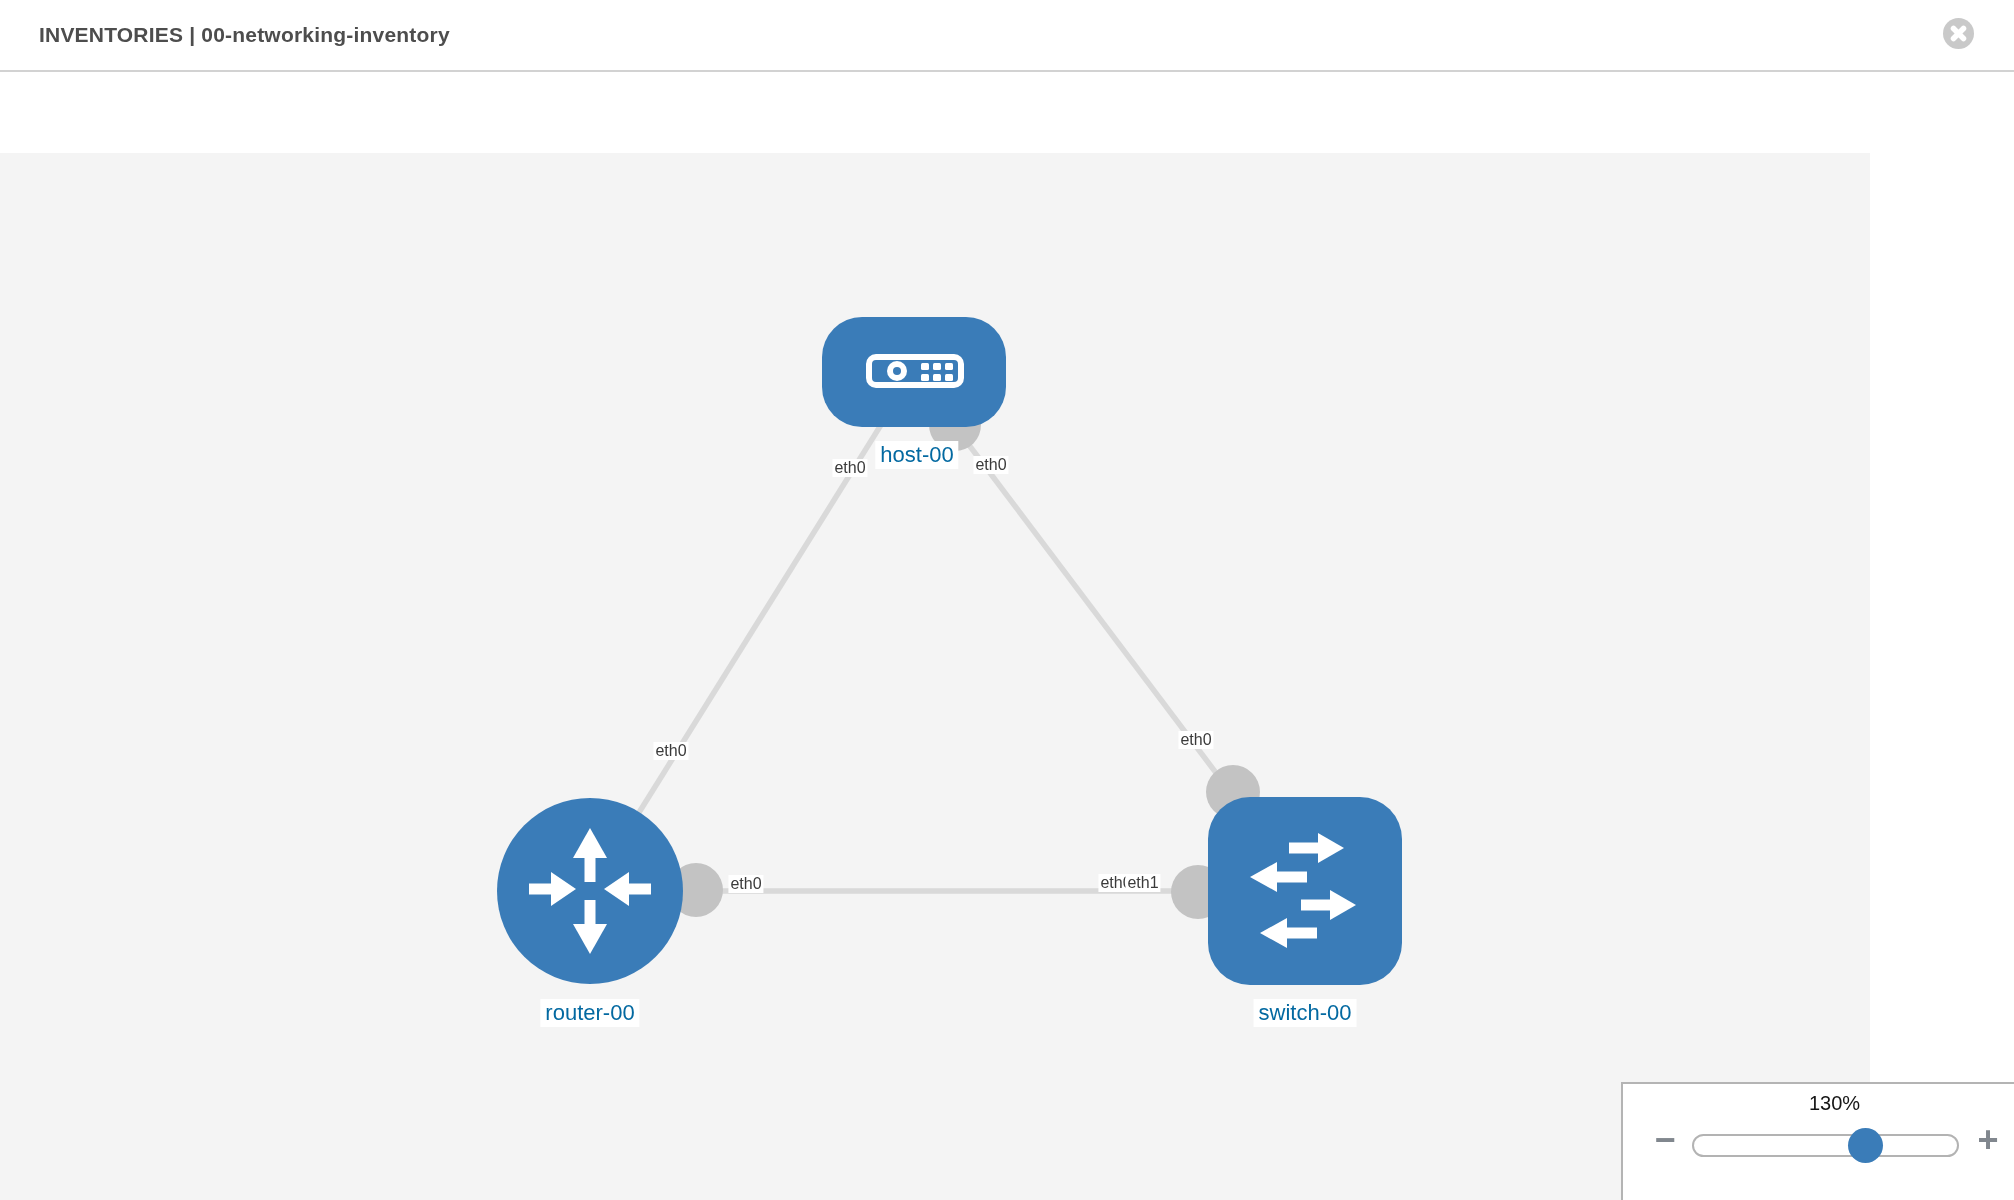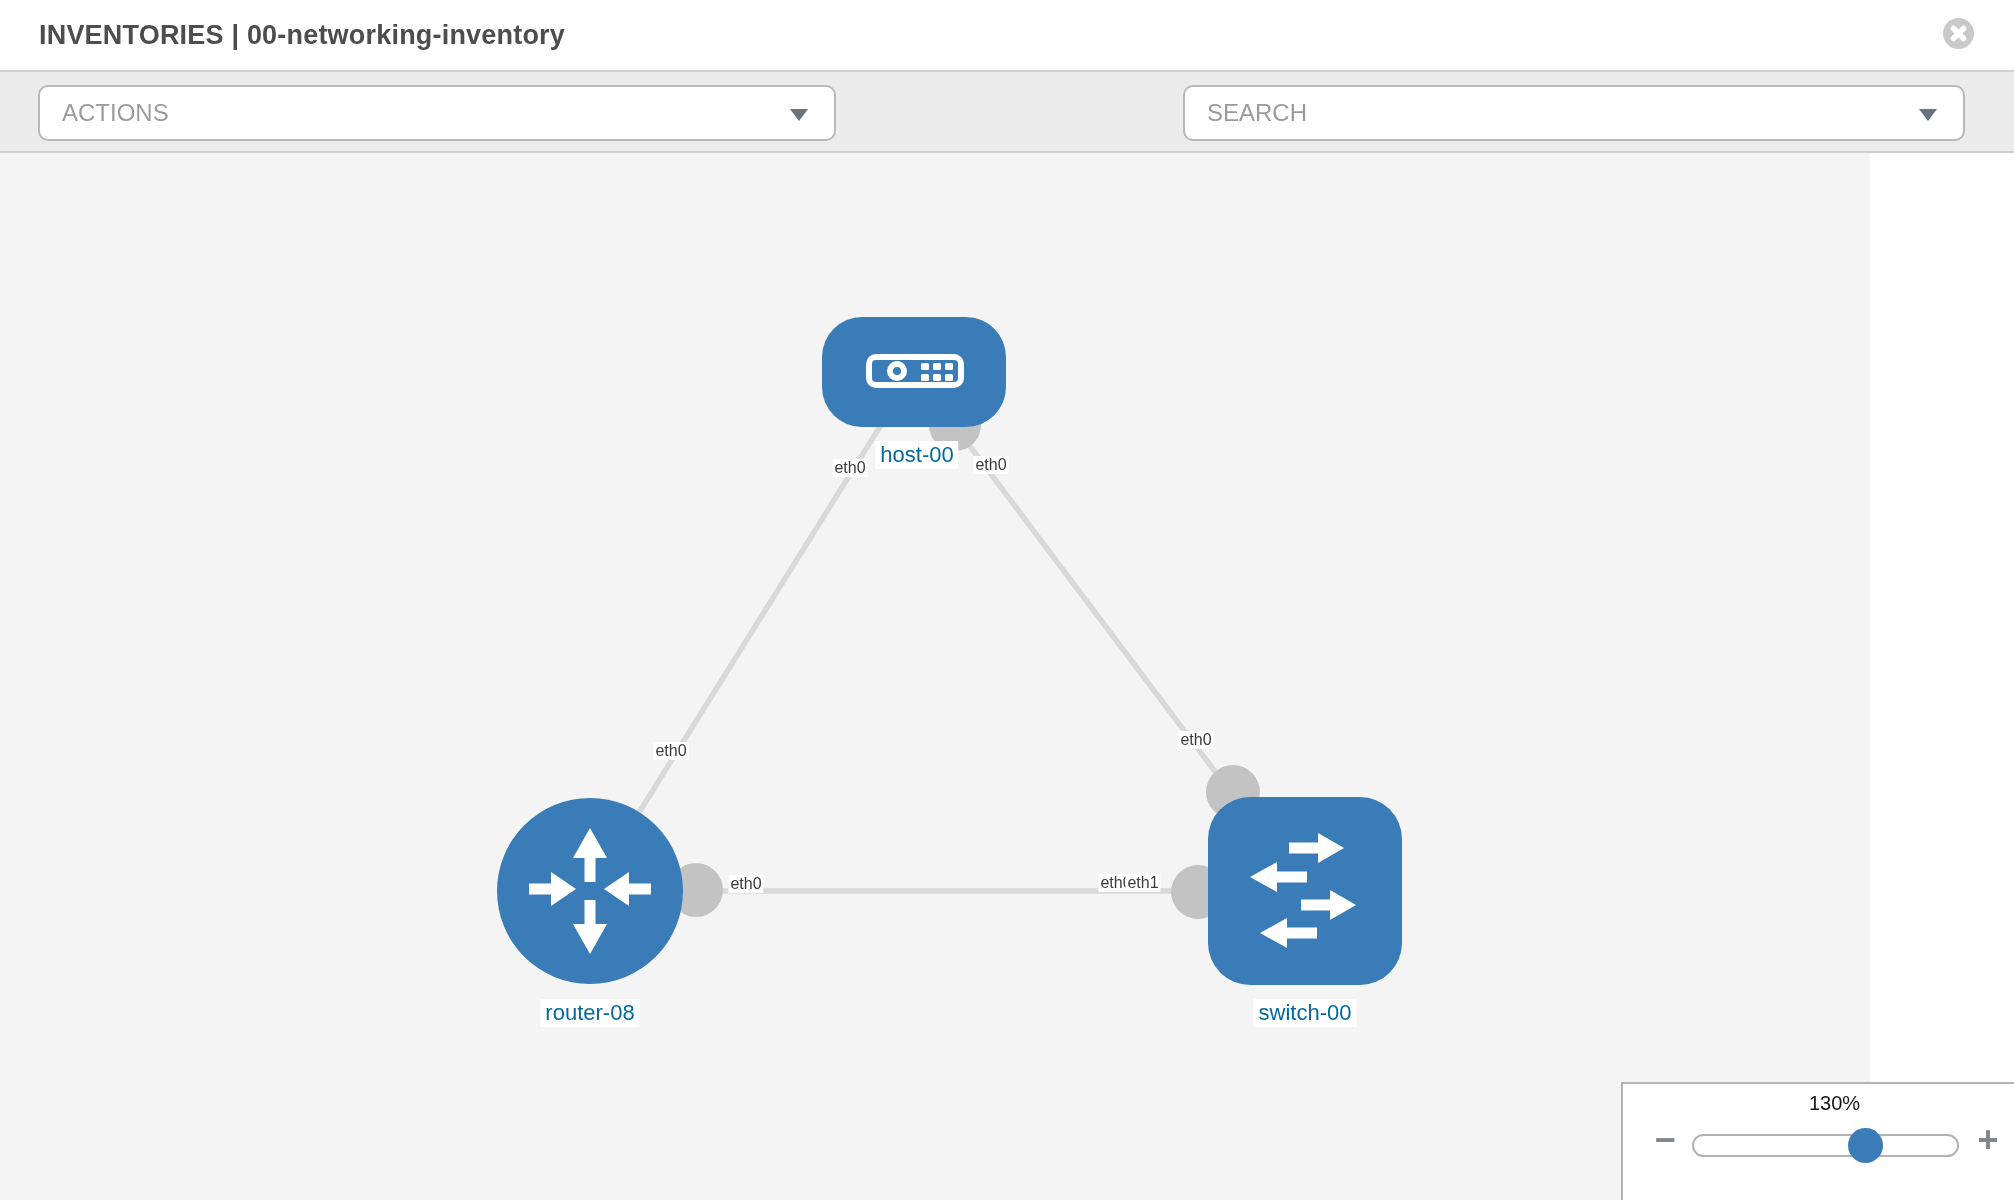--- a/index.html
+++ b/index.html
@@ -3,21 +3,21 @@
 <meta charset="utf-8">
 <style>
   * { margin:0; padding:0; box-sizing:border-box; }
   html,body { width:2014px; height:1200px; overflow:hidden; background:#fff;
     font-family:"Liberation Sans","DejaVu Sans",sans-serif; }
   .app { position:relative; width:2014px; height:1200px; }
 
   
   .header { position:absolute; left:0; top:0; width:100%; height:72px; background:#fff;
     border-bottom:2px solid #d2d2d2; }
-  .page-title { position:absolute; left:39px; top:0; line-height:70px; font-size:27px;
+  .page-title { position:absolute; left:39px; top:0; line-height:70px; font-size:21px;
     font-weight:bold; color:#4d4d4d; letter-spacing:0.2px; }
   .close-btn { position:absolute; left:1943px; top:18px; width:31px; height:31px;
     border-radius:50%; background:#c9c9c9; cursor:pointer; }
   .close-btn svg { position:absolute; left:0; top:0; }
 
   
   .toolbar { position:absolute; left:0; top:72px; width:100%; height:81px;
     background:var(--toolbar-bg,#ececec); border-bottom:2px solid #cfcfcf; }
   .select-box { position:absolute; top:13px; height:56px; background:#fff;
     border:2px solid #b9b9b9; border-radius:10px; cursor:pointer; }
@@ -64,47 +64,20 @@
   <div class="header">
     <div class="page-title">INVENTORIES | 00-networking-inventory</div>
     <div class="close-btn">
       <svg width="31" height="31" viewBox="0 0 31 31">
         <line x1="10.5" y1="10.5" x2="20.5" y2="20.5" stroke="#fff" stroke-width="5.5" stroke-linecap="round"></line>
         <line x1="20.5" y1="10.5" x2="10.5" y2="20.5" stroke="#fff" stroke-width="5.5" stroke-linecap="round"></line>
       </svg>
     </div>
   </div>
 
-  <div class="toolbar">
-    <div class="select-box actions-box">
-      <span class="ph">ACTIONS</span>
-      <span class="caret"></span>
-    </div>
-
-    <svg class="tool-icon wrench" width="40" height="40" viewBox="0 0 40 40">
-      <g transform="translate(20,21) rotate(45)" fill="#858d96">
-        <rect x="-5.5" y="-6" width="11" height="25" rx="5.5"></rect>
-        <path d="M -4.8 -22.8 A 10.5 10.5 0 1 0 4.8 -22.8 L 4.8 -16.5 A 4.8 4.8 0 0 1 -4.8 -16.5 Z"></path>
-      </g>
-    </svg>
-
-    <svg class="tool-icon key" width="40" height="40" viewBox="0 0 40 40">
-      <g transform="translate(21,19) rotate(-45)" stroke="#858d96" fill="none">
-        <circle cx="0" cy="-10.5" r="6.5" stroke-width="5.5"></circle>
-        <line x1="0" y1="-4" x2="0" y2="18" stroke-width="6" stroke-linecap="round"></line>
-        <line x1="-2" y1="10" x2="-9" y2="10" stroke-width="4.5" stroke-linecap="round"></line>
-        <line x1="-2" y1="17" x2="-9" y2="17" stroke-width="4.5" stroke-linecap="round"></line>
-      </g>
-    </svg>
-
-    <div class="select-box search-box">
-      <span class="ph">SEARCH</span>
-      <span class="caret"></span>
-    </div>
-  </div>
 
   <div class="canvas">
     <svg width="2014" height="1047" viewBox="0 153 2014 1047">
 
       <line x1="914" y1="372" x2="590" y2="891" stroke="var(--link-gray,#d9d9d9)" stroke-width="5.5"></line>
       <line x1="914" y1="372" x2="1305" y2="891" stroke="var(--link-gray,#d9d9d9)" stroke-width="5.5"></line>
       <line x1="590" y1="891" x2="1305" y2="891" stroke="var(--link-gray,#d9d9d9)" stroke-width="5.5"></line>
 
       <circle cx="955" cy="425" r="26" fill="var(--iface-gray,#c3c3c3)"></circle>
       <circle cx="696" cy="890" r="27" fill="var(--iface-gray,#c3c3c3)"></circle>
@@ -157,21 +130,21 @@
 
     <div class="iface-label" style="left:850px; top:315px;">eth0</div>
     <div class="iface-label" style="left:991px; top:312px;">eth0</div>
     <div class="iface-label" style="left:671px; top:598px;">eth0</div>
     <div class="iface-label" style="left:746px; top:731px;">eth0</div>
     <div class="iface-label" style="left:1196px; top:587px;">eth0</div>
     <div class="iface-label" style="left:1116px; top:730px;">eth0</div>
     <div class="iface-label" style="left:1143px; top:730px;text-align:center;">eth1</div>
 
     <div class="node-label" style="left:917px; top:302px;">host-00</div>
-    <div class="node-label" style="left:590px; top:860px;">router-08</div>
+    <div class="node-label" style="left:590px; top:860px;">router-00</div>
     <div class="node-label" style="left:1305px; top:860px;text-align:center;">switch-00</div>
 
     <div class="zoom-panel">
       <div class="zoom-level">130%</div>
       <div class="zoom-minus">−</div>
       <div class="zoom-track"></div>
       <div class="zoom-thumb"></div>
       <div class="zoom-plus">+</div>
     </div>
   </div>

